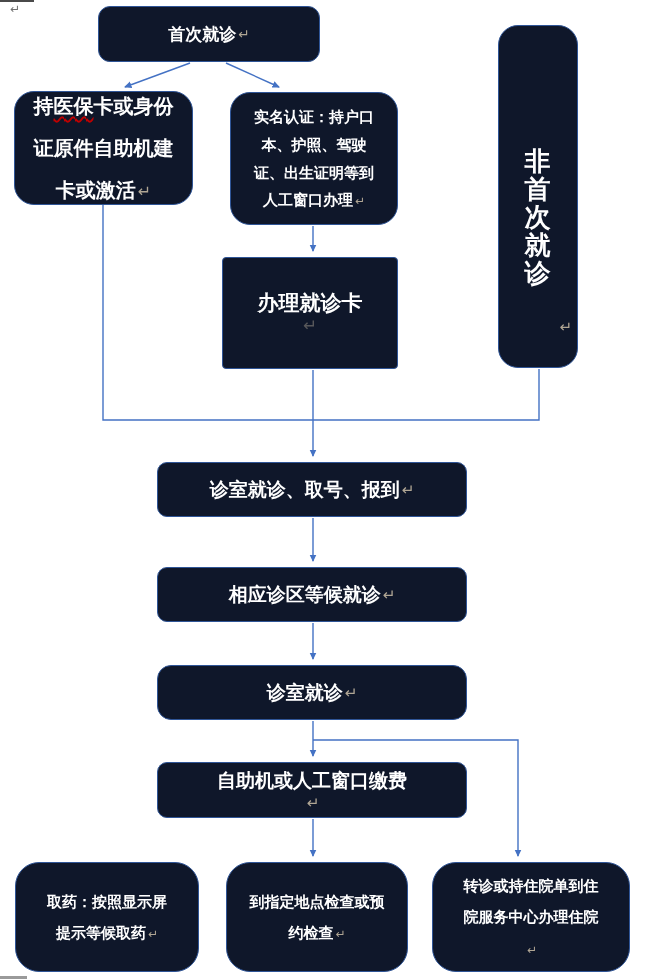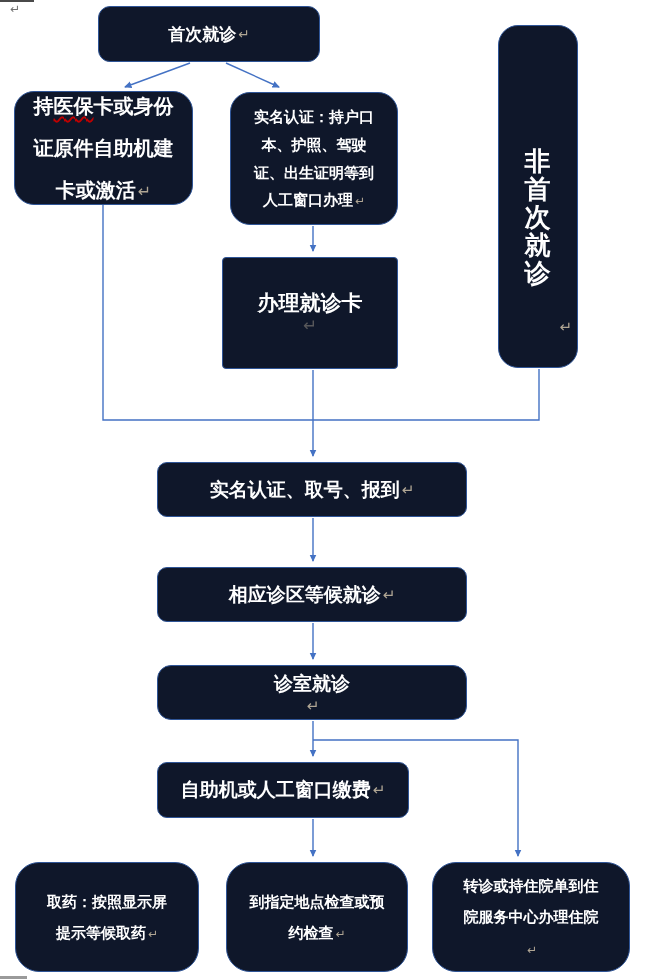--- a/index.html
+++ b/index.html
@@ -24,22 +24,22 @@
     text-decoration-skip-ink:none;text-underline-offset:3px;
   }
   
   #n-first   {left:98px;  top:6px;   width:222px; height:56px;  border-radius:12px; font-size:17px;}
   #n-selfcard{left:14px;  top:91px;  width:179px; height:114px; border-radius:20px; font-size:20px; line-height:2.1; padding:0 16px;}
   #n-realname{left:230px; top:92px;  width:168px; height:133px; border-radius:20px; font-size:15px; line-height:1.85;padding:0 18px;}
   #n-nonfirst{left:498px; top:25px;  width:80px;  height:343px; border-radius:20px; font-size:26px;}
   #n-makecard{left:222px; top:257px; width:176px; height:112px; border-radius:4px; font-size:21px;}
   #n-register{left:157px; top:462px; width:310px; height:55px;  border-radius:10px; font-size:19px;}
   #n-wait    {left:157px; top:567px; width:310px; height:55px;  border-radius:10px; font-size:19px;}
-  #n-clinic  {left:157px; top:665px; width:310px; height:55px;  border-radius:14px; font-size:19px;flex-direction:column;}
-  #n-pay     {left:157px; top:762px; width:252px; height:56px;  border-radius:10px; font-size:19px;}
+  #n-clinic  {left:157px; top:665px; width:310px; height:55px;  border-radius:14px; font-size:19px;}
+  #n-pay     {left:157px; top:762px; width:310px; height:56px;  border-radius:10px; font-size:19px;flex-direction:column;}
   #n-pharmacy{left:15px;  top:862px; width:184px; height:110px; border-radius:24px; font-size:15px; line-height:2.1; padding:0 24px;}
   #n-exam    {left:226px; top:862px; width:182px; height:110px; border-radius:24px; font-size:15px; line-height:2.1; padding:0 16px;}
   #n-admit   {left:432px; top:862px; width:198px; height:110px; border-radius:24px; font-size:15px; line-height:2.1; padding:0 26px;}
   .vlabel{
     writing-mode:vertical-rl;text-orientation:upright;
     letter-spacing:28px;line-height:1;
   }
   #n-nonfirst .pmark{
     position:absolute;right:5px;top:292px;font-size:15px;margin:0;
   }
@@ -96,21 +96,21 @@
   </div>
 
   <div class="node" id="n-makecard">
     <span class="stack">
       <span>办理就诊卡</span>
       <span class="pmark faint">↵</span>
     </span>
   </div>
 
   <div class="node" id="n-register">
-    <span>实名认证、取号、报到</span>
+    <span>诊室就诊、取号、报到</span>
       <span class="pmark">↵</span>
   </div>
 
   <div class="node" id="n-wait">
     <span>相应诊区等候就诊</span>
       <span class="pmark">↵</span>
   </div>
 
   <div class="node" id="n-clinic">
     <span>诊室就诊</span>

